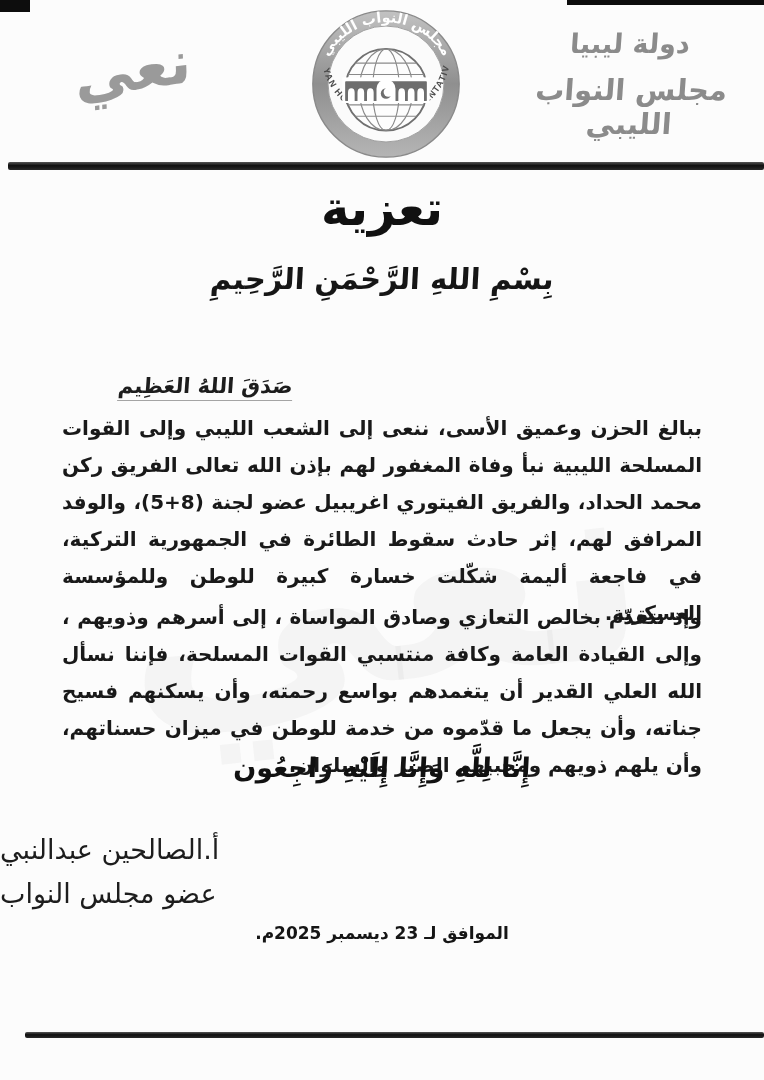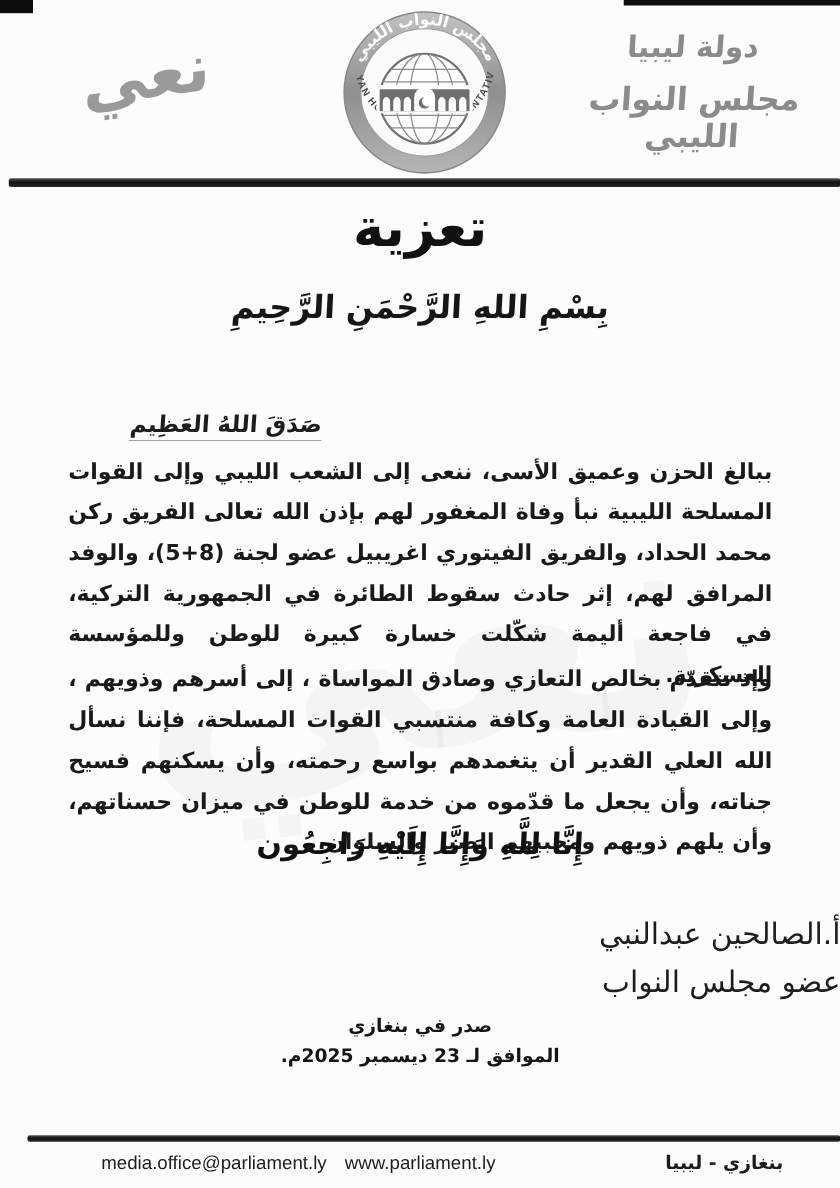--- a/index.html
+++ b/index.html
@@ -64,21 +64,21 @@
     position:absolute; right:62px; left:62px; direction:rtl;
     font-size:20px; font-weight:bold; line-height:37px; color:#191919;
     text-align:justify;
   }
   .par1 { top:410px; }
   .par2 { top:599px; }
   .istirjaa {
     position:absolute; left:0; right:0; top:752px; text-align:center;
     font-size:27px; font-weight:900; color:#111; direction:rtl; transform:skewX(-3deg);
   }
-  .sig { position:absolute; left:0; right:0; text-align:right; direction:rtl; color:#1d1d1d; }
+  .sig { position:absolute; left:0; right:0; text-align:left; direction:rtl; color:#1d1d1d; }
   .sig.name { top:834px; font-size:27px; }
   .sig.role { top:878px; font-size:27px; }
   .issued {
     position:absolute; left:0; right:0; top:920px; text-align:center; direction:rtl;
     font-size:17px; font-weight:bold; color:#151515; line-height:27px;
   }
   .issued div { margin:0; }
 
   
   .footer-row { position:absolute; left:0; right:0; top:1048px; height:26px; font-size:17px; color:#1c1c1c; }
@@ -161,24 +161,18 @@
 
   <div class="body-par par1">ببالغ الحزن وعميق الأسى، ننعى إلى الشعب الليبي وإلى القوات المسلحة الليبية نبأ وفاة المغفور لهم بإذن الله تعالى الفريق ركن محمد الحداد، والفريق الفيتوري اغريبيل عضو لجنة (8+5)، والوفد المرافق لهم، إثر حادث سقوط الطائرة في الجمهورية التركية، في فاجعة أليمة شكّلت خسارة كبيرة للوطن وللمؤسسة العسكرية.</div>
   <div class="body-par par2">وإذ نتقدّم بخالص التعازي وصادق المواساة ، إلى أسرهم وذويهم ، وإلى القيادة العامة وكافة منتسبي القوات المسلحة، فإننا نسأل الله العلي القدير أن يتغمدهم بواسع رحمته، وأن يسكنهم فسيح جناته، وأن يجعل ما قدّموه من خدمة للوطن في ميزان حسناتهم، وأن يلهم ذويهم ومحبيهم الصبر والسلوان.</div>
 
   <div class="istirjaa">إِنَّا لِلَّهِ وَإِنَّا إِلَيْهِ رَاجِعُون</div>
 
   <div class="sig name">أ.الصالحين عبدالنبي</div>
   <div class="sig role">عضو مجلس النواب</div>
 
   <div class="issued">
-    <div>صدر في بنغازي</div>
     <div>الموافق لـ 23 ديسمبر 2025م.</div>
   </div>
 
   <div class="rule footer"></div>
-  <div class="footer-row">
-    <span class="footer-email">media.office@parliament.ly</span>
-    <span class="footer-site">www.parliament.ly</span>
-    <span class="footer-loc">بنغازي - ليبيا</span>
-  </div>
 
 </div>
 
 </body></html>

